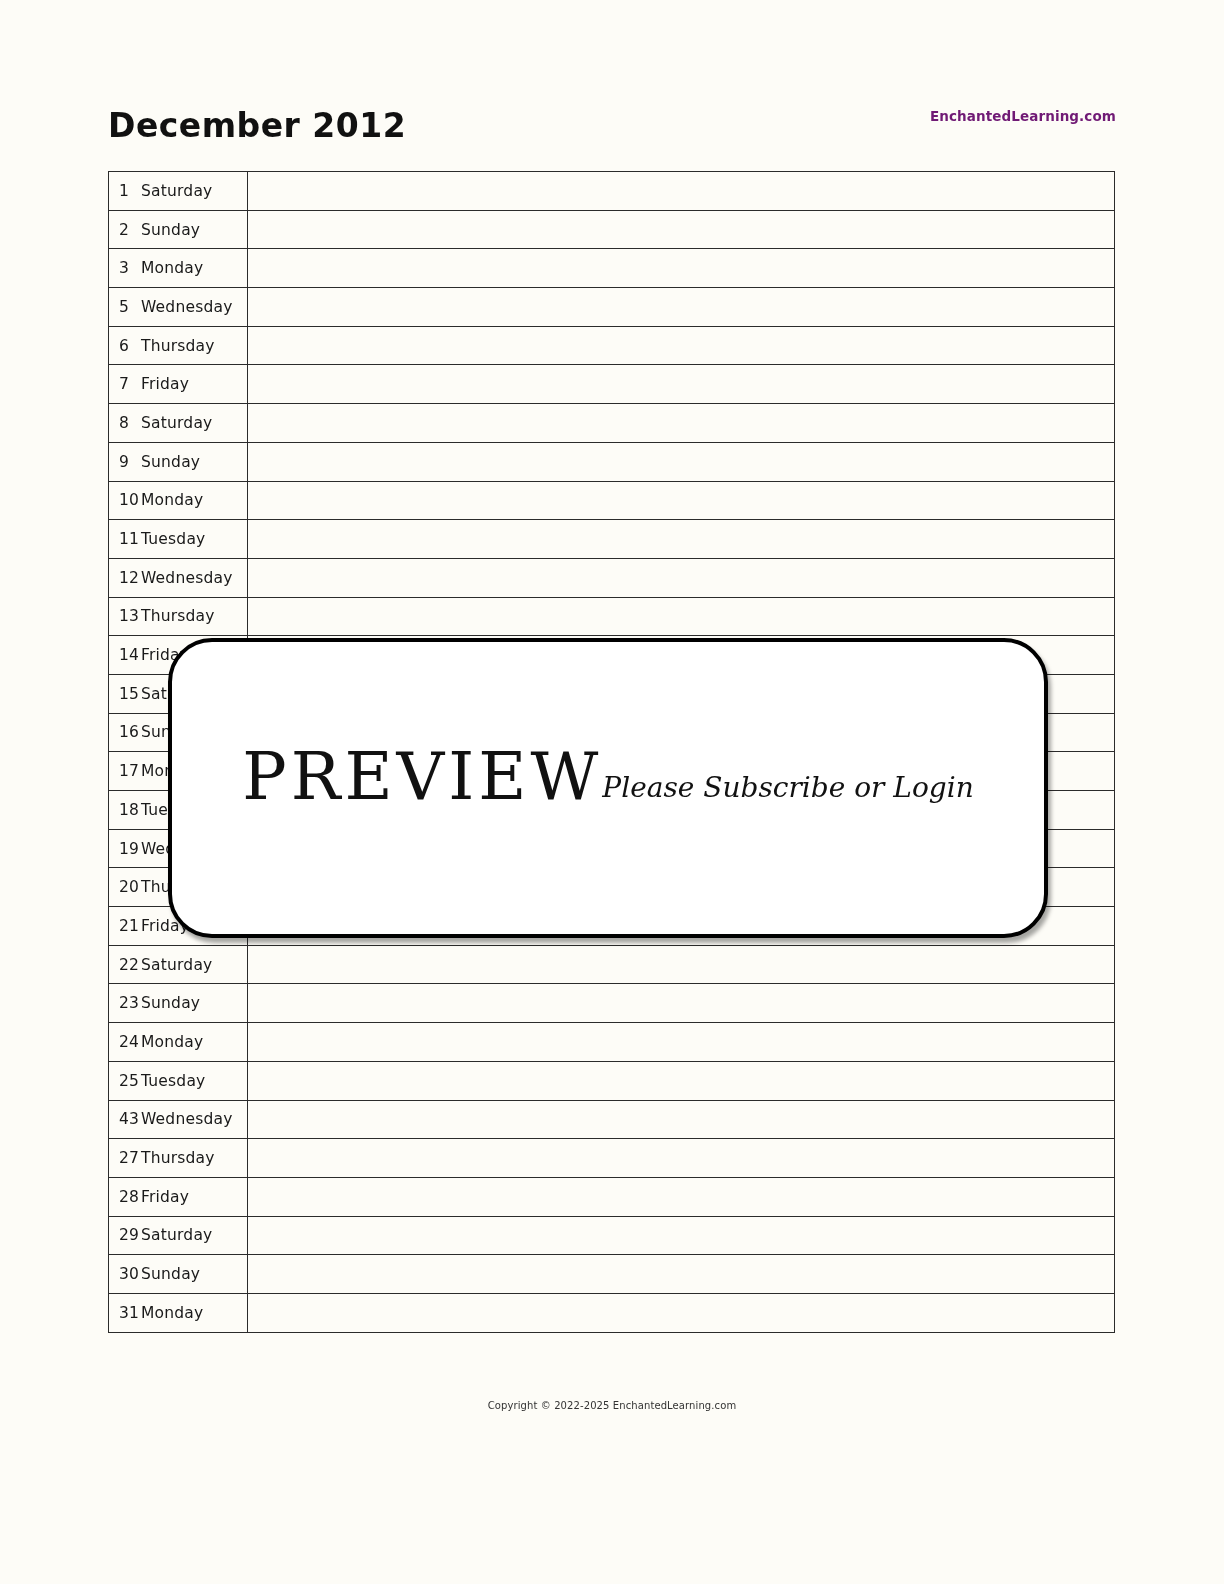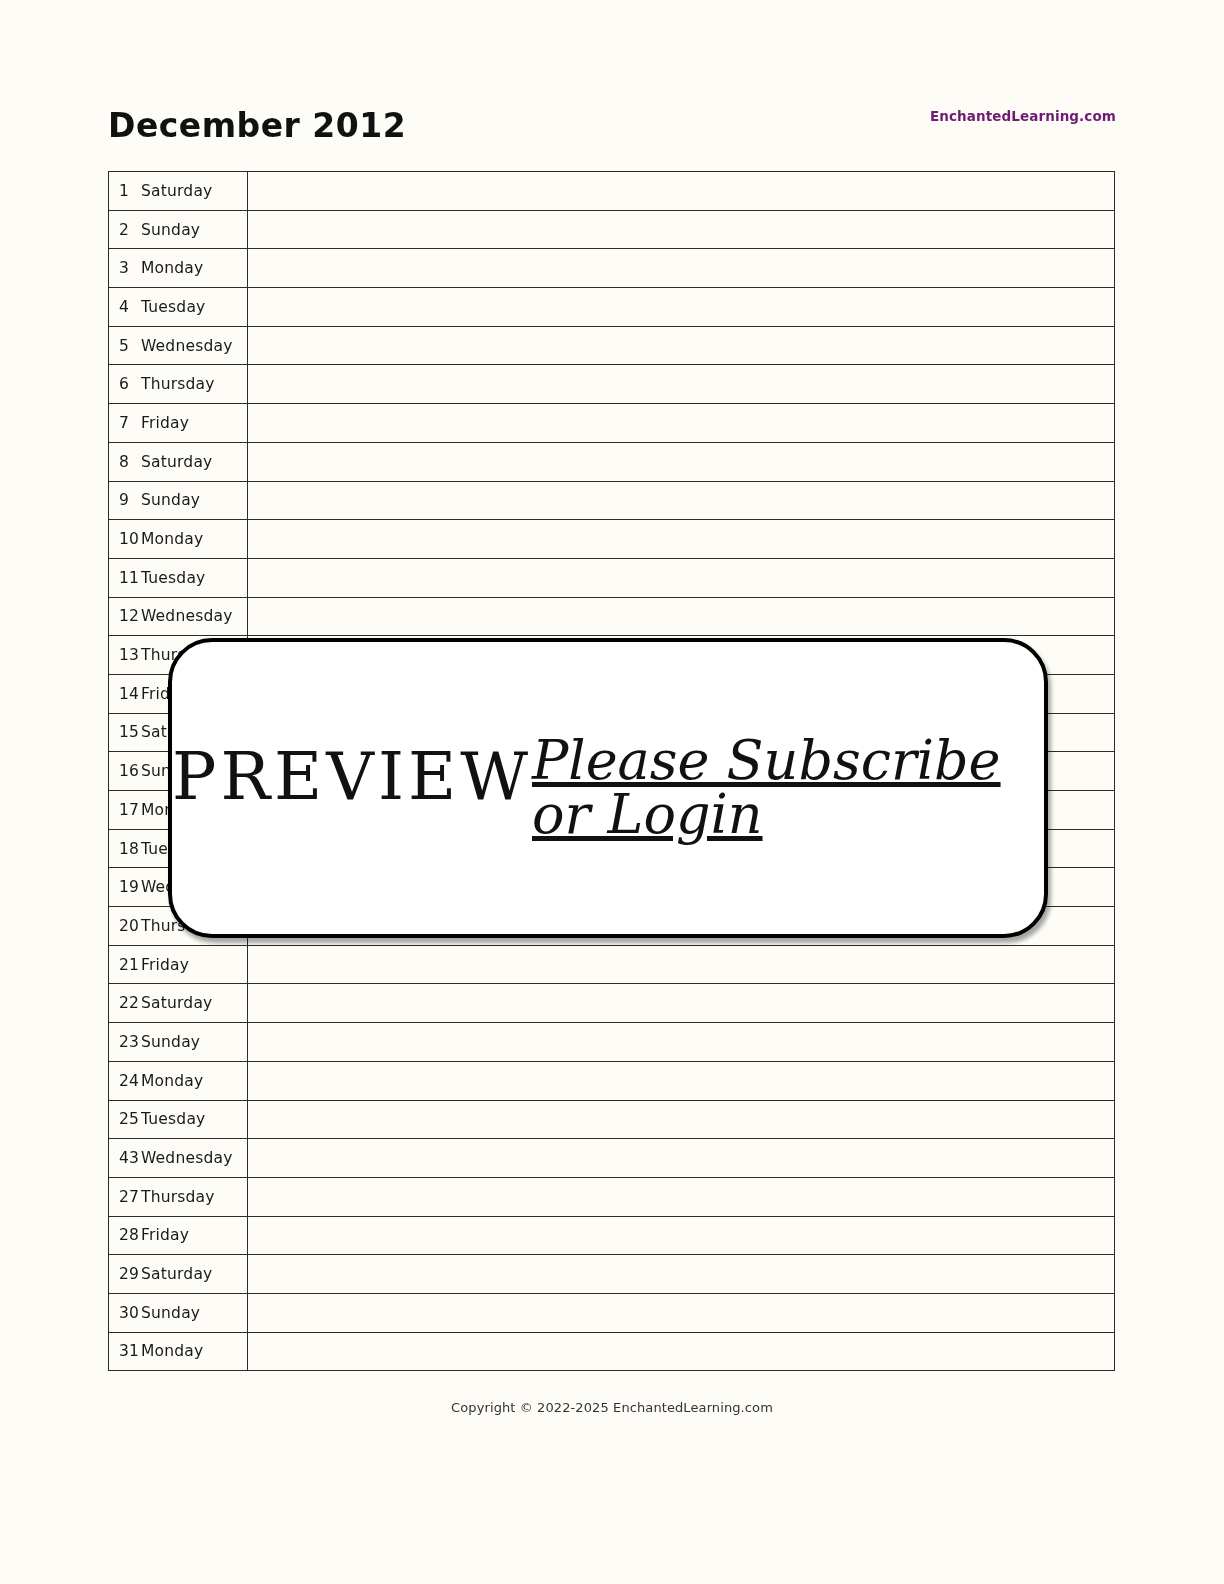--- a/index.html
+++ b/index.html
@@ -92,21 +92,21 @@
   td.notecell {
     width: 866px;
   }
 
   .footer {
     position: absolute;
     top: 1400px;
     left: 0;
     width: 100%;
     text-align: center;
-    font-size: 13px;
+    font-size: 10px;
     color: #333;
     letter-spacing: 0.1px;
   }
 
   .preview-overlay {
     position: absolute;
     left: 168px;
     top: 638px;
     width: 872px;
     height: 292px;
@@ -124,24 +124,23 @@
     font-size: 66px;
     letter-spacing: 4px;
     color: #111;
     line-height: 1;
     margin-bottom: 22px;
   }
 
   .preview-sub {
     font-family: "DejaVu Serif", serif;
     font-style: italic;
-    font-size: 54px;
+    font-size: 28px;
     color: #111;
     line-height: 1;
-    text-decoration: underline;
   }
 </style>
 </head>
 <body>
 
 <div class="page">
 
   <div class="header">
     <div class="page-title">December 2012</div>
     <div class="brand">EnchantedLearning.com</div>
@@ -155,24 +154,20 @@
         </tr>
         <tr>
           <td class="daycell"><span class="num">2</span><span>Sunday</span></td>
           <td class="notecell"></td>
         </tr>
         <tr>
           <td class="daycell"><span class="num">3</span><span>Monday</span></td>
           <td class="notecell"></td>
         </tr>
         <tr>
-          <td class="daycell"><span class="num">4</span><span>Tuesday</span></td>
-          <td class="notecell"></td>
-        </tr>
-        <tr>
           <td class="daycell"><span class="num">5</span><span>Wednesday</span></td>
           <td class="notecell"></td>
         </tr>
         <tr>
           <td class="daycell"><span class="num">6</span><span>Thursday</span></td>
           <td class="notecell"></td>
         </tr>
         <tr>
           <td class="daycell"><span class="num">7</span><span>Friday</span></td>
           <td class="notecell"></td>

